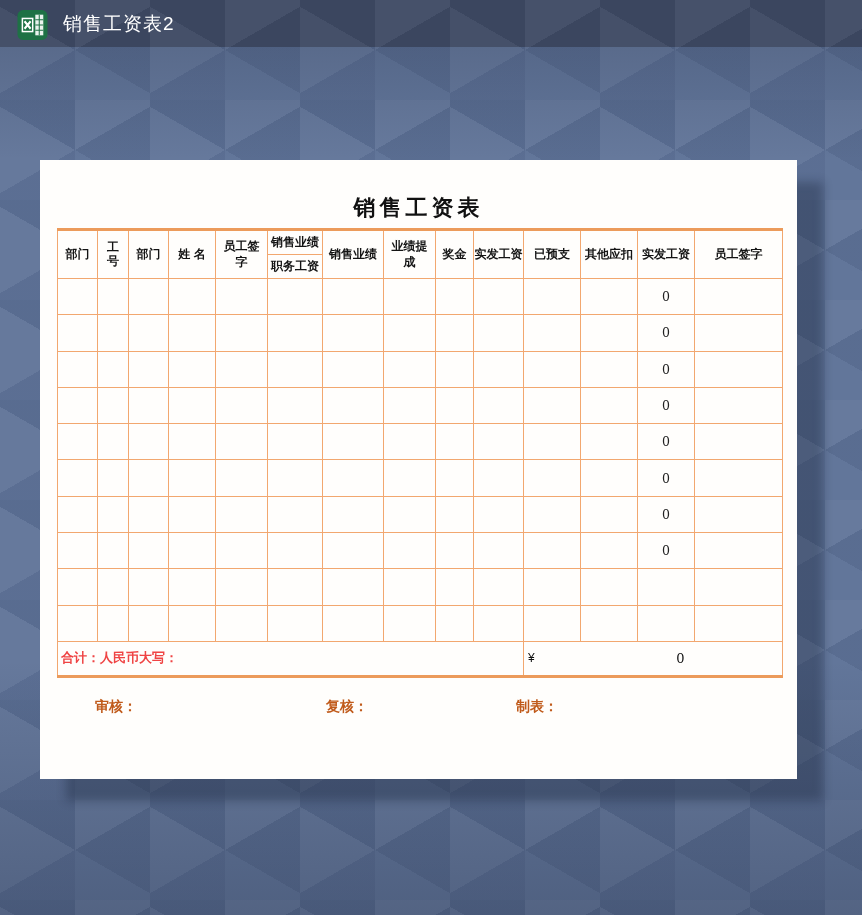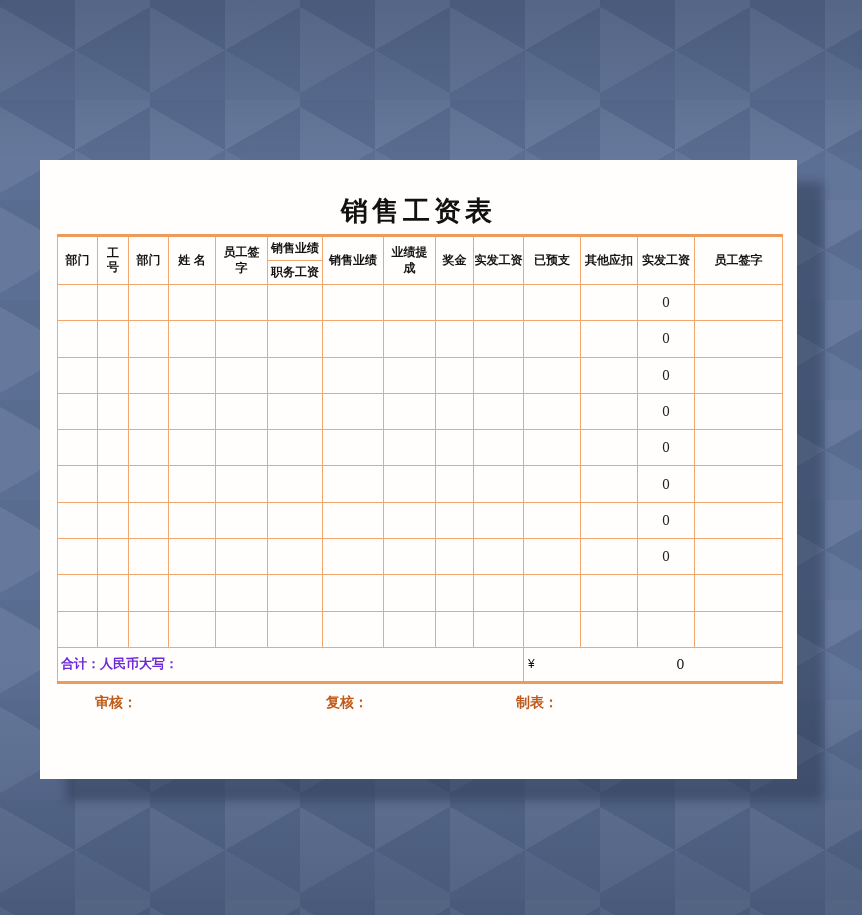--- a/index.html
+++ b/index.html
@@ -39,21 +39,21 @@
   .sheet{
     position:absolute;left:40px;top:160px;width:757px;height:619px;
     background:#FFFEFC;
     box-shadow:26px 22px 9px rgba(16,26,46,0.30);
     box-sizing:border-box;
   }
 
   .doc-title{
     margin:33px 0 0 0;text-align:center;
     font-family:"DejaVu Serif",serif;font-weight:bold;
-    font-size:27px;letter-spacing:4px;color:#111;
+    font-size:22px;letter-spacing:4px;color:#111;
   }
 
   .date-row{
     margin-top:16px;padding-left:18px;height:20px;line-height:20px;
     font-size:14.5px;font-weight:bold;color:#111;
   }
   .date-row .d-year{margin-left:26px;}
   .date-row .d-month{margin-left:21px;}
   .date-row .d-day{margin-left:18px;}
 
@@ -75,46 +75,58 @@
   .w3{display:inline-block;width:37px;word-break:break-all;line-height:1.3;}
   th.split{padding:0;}
   th.split .half{height:23px;line-height:23px;}
   th.split .half.bottom{border-top:1px solid #F2A76F;}
 
   table.salary tbody tr{height:36.3px;}
   table.salary tbody td{font-family:"DejaVu Serif",serif;font-size:12.5px;color:#222;}
 
   tr.total-row{height:35px;}
   tr.total-row td.total-label{
-    text-align:left;padding-left:3px;font-size:13px;font-weight:600;color:#6d28d9;
+    text-align:left;padding-left:3px;font-size:13px;font-weight:600;color:#ef4444;
     font-family:Liberation Sans, sans-serif;
   }
   tr.total-row td.total-amount{position:relative;}
   tr.total-row td.total-amount .cur{
     position:absolute;left:4px;top:50%;transform:translateY(-50%);
     font-size:12px;color:#111;
   }
   tr.total-row td.total-amount .amt{
     position:absolute;left:59%;top:50%;transform:translateY(-50%);
     font-family:"DejaVu Serif",serif;font-size:13px;color:#111;
   }
 
   .signature-row{position:relative;height:50px;}
   .signature-row span{
-    position:absolute;top:10px;font-size:14px;font-weight:bold;color:#C05A1A;
+    position:absolute;top:20px;font-size:14px;font-weight:bold;color:#C05A1A;
   }
   .sig-audit{left:55px;}
   .sig-review{left:286px;}
   .sig-maker{left:476px;}
 </style>
 </head>
 <body>
 
 <div class="stage">
 
+  <div class="titlebar">
+    <span class="xl-icon">
+      <svg width="31" height="30" viewBox="0 0 32 32" aria-hidden="true">
+        <rect x="0" y="0" width="32" height="32" rx="6" fill="#1E7145"></rect>
+        <rect x="19" y="5" width="8.5" height="22" fill="#EAF3EE"></rect>
+        <path d="M19 10.5h8.5 M19 16h8.5 M19 21.5h8.5 M23.2 5v22" stroke="#1E7145" stroke-width="1.1" fill="none"></path>
+        <rect x="5.2" y="9" width="11" height="14" fill="none" stroke="#FFFFFF" stroke-width="1.6"></rect>
+        <path d="M7.5 12 L14 20 M14 12 L7.5 20" stroke="#FFFFFF" stroke-width="2.2"></path>
+      </svg>
+    </span>
+    <span class="app-title">销售工资表2</span>
+  </div>
 
   <div class="sheet">
 
     <h1 class="doc-title">销售工资表</h1>
 
 
     <table class="salary">
       <colgroup>
         <col style="width:40px">
           <col style="width:31px">

